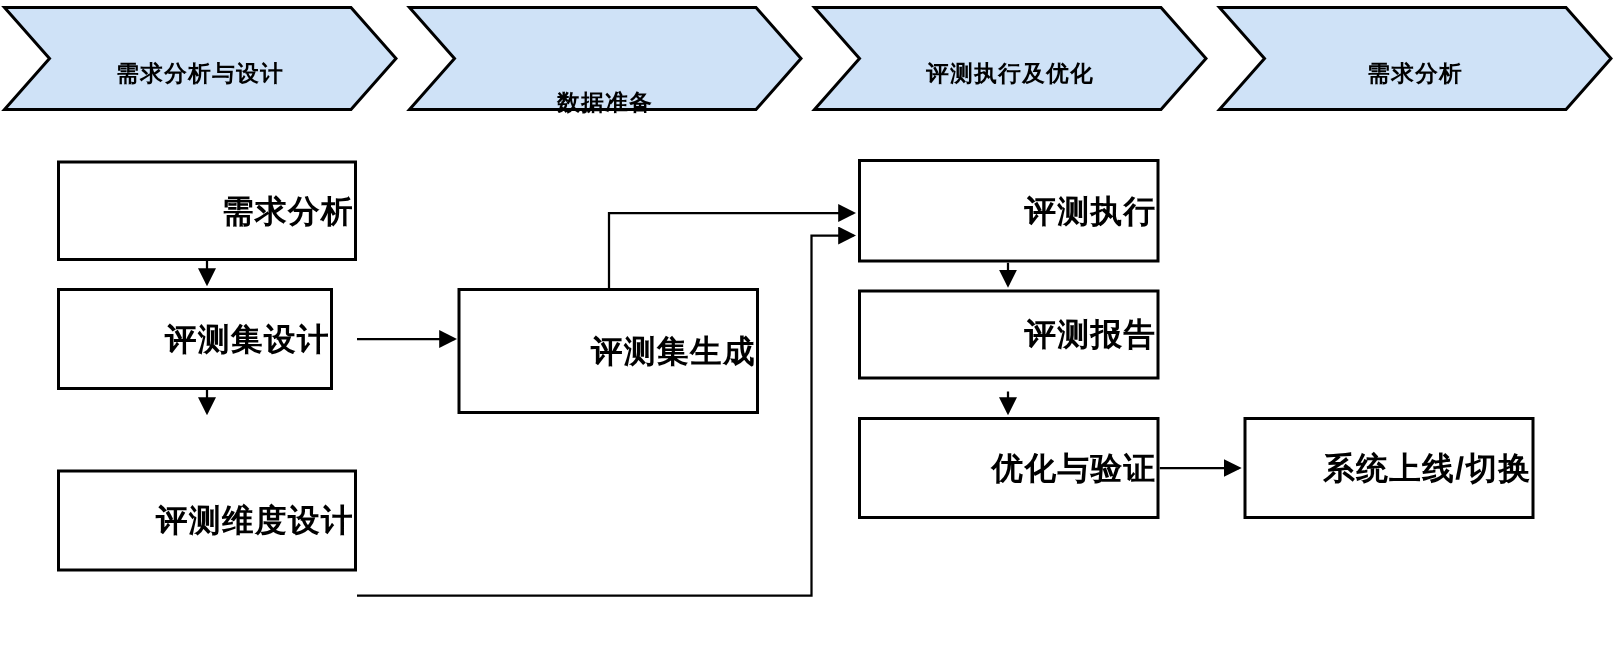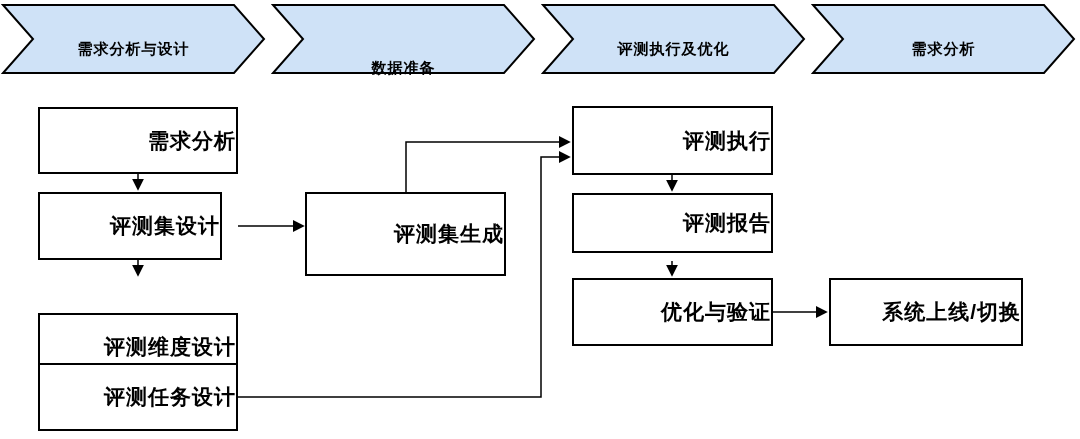--- a/index.html
+++ b/index.html
@@ -77,23 +77,20 @@
 
   <div class="node" style="left:38px;  top:107px; width:200px; height:67px;">
     <span>需求分析</span>
   </div>
   <div class="node" style="left:38px;  top:192px; width:184px; height:68px;">
     <span>评测集设计</span>
   </div>
   <div class="node" style="left:38px;  top:278px; width:200px; height:68px;margin-top:35px;">
     <span>评测维度设计</span>
   </div>
-  <div class="node" style="left:38px;  top:363px; width:200px; height:68px;">
-    <span>评测任务设计</span>
-  </div>
   <div class="node" style="left:305px; top:192px; width:201px; height:84px;">
     <span>评测集生成</span>
   </div>
   <div class="node" style="left:572px; top:106px; width:201px; height:69px;">
     <span>评测执行</span>
   </div>
   <div class="node" style="left:572px; top:193px; width:201px; height:60px;">
     <span>评测报告</span>
   </div>
   <div class="node" style="left:829px; top:278px; width:194px; height:68px;">

